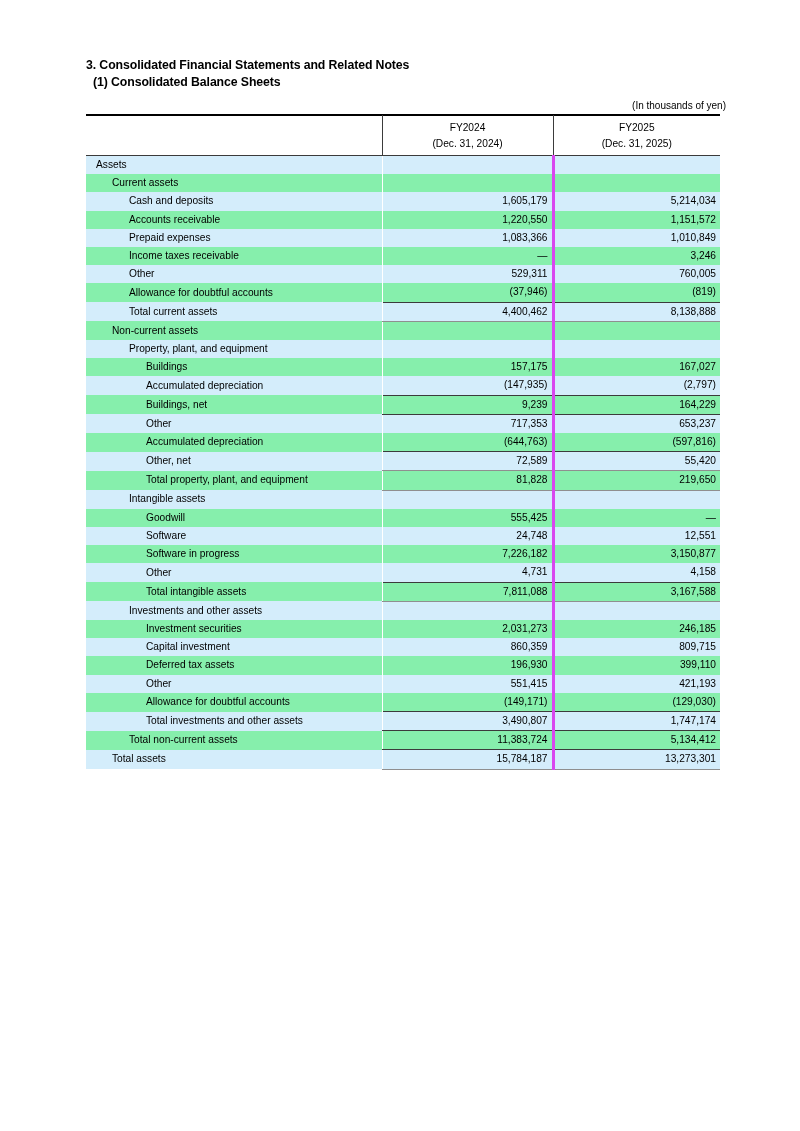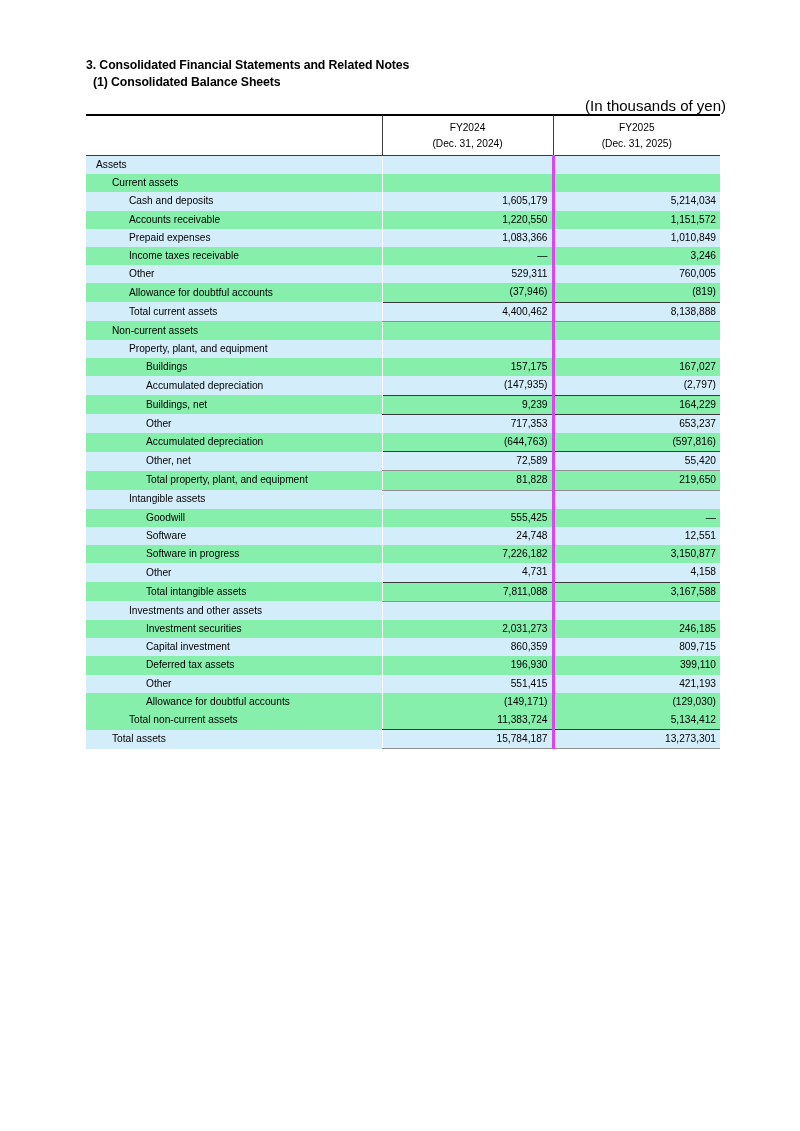--- a/index.html
+++ b/index.html
@@ -40,21 +40,21 @@
     font-weight: bold;
     line-height: 17px;
     margin-left: 7px;
     letter-spacing: -0.1px;
     white-space: nowrap;
   }
   .unit-note {
     position: absolute;
     right: 0;
     top: 42px;
-    font-size: 15px;
+    font-size: 10px;
     line-height: 13px;
     white-space: nowrap;
   }
 
   table.bs {
     position: absolute;
     left: 86px;
     top: 115px;
     width: 634px;
     border-collapse: collapse;
@@ -323,20 +323,25 @@
         <tr class="zebra">
           <td class="lbl in4">Other</td>
           <td class="val v1">551,415</td>
           <td class="val v2">421,193</td>
         </tr>
         <tr class="plain">
           <td class="lbl in4">Allowance for doubtful accounts</td>
           <td class="val v1">(149,171)</td>
           <td class="val v2">(129,030)</td>
         </tr>
+        <tr class="zebra rule-top rule-bot">
+          <td class="lbl in4">Total investments and other assets</td>
+          <td class="val v1">3,490,807</td>
+          <td class="val v2">1,747,174</td>
+        </tr>
         <tr class="plain rule-bot">
           <td class="lbl in3">Total non-current assets</td>
           <td class="val v1">11,383,724</td>
           <td class="val v2">5,134,412</td>
         </tr>
         <tr class="zebra rule-bot-thick">
           <td class="lbl in2">Total assets</td>
           <td class="val v1">15,784,187</td>
           <td class="val v2">13,273,301</td>
         </tr>

